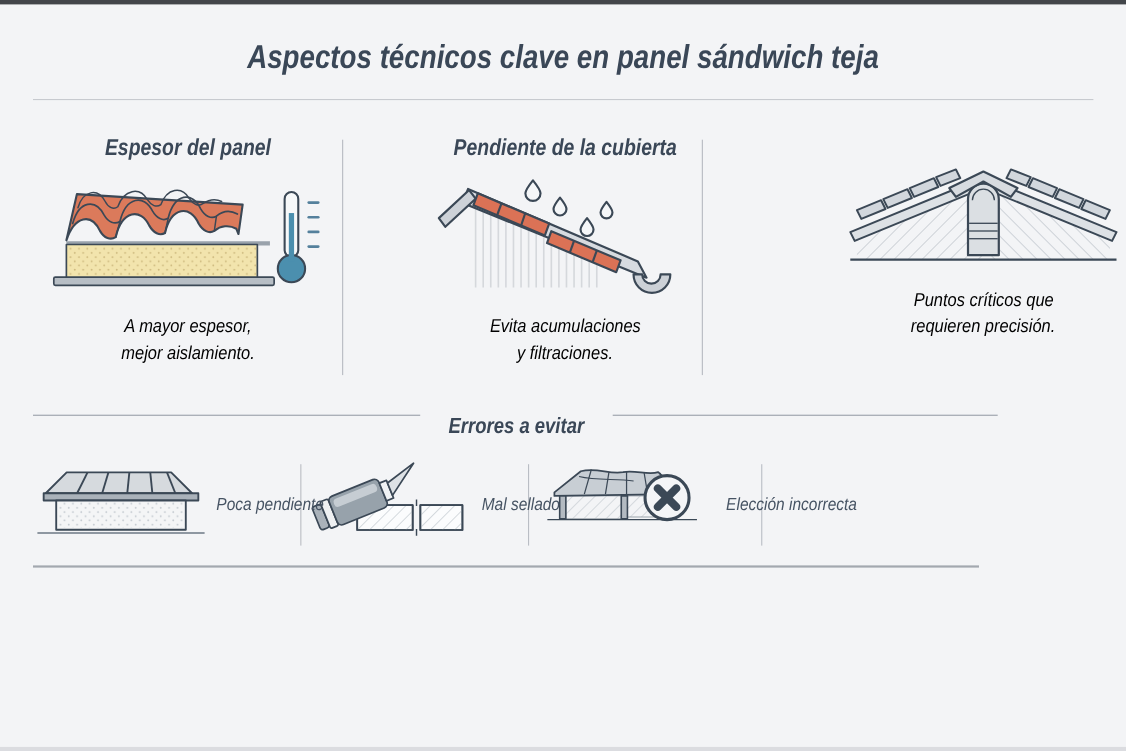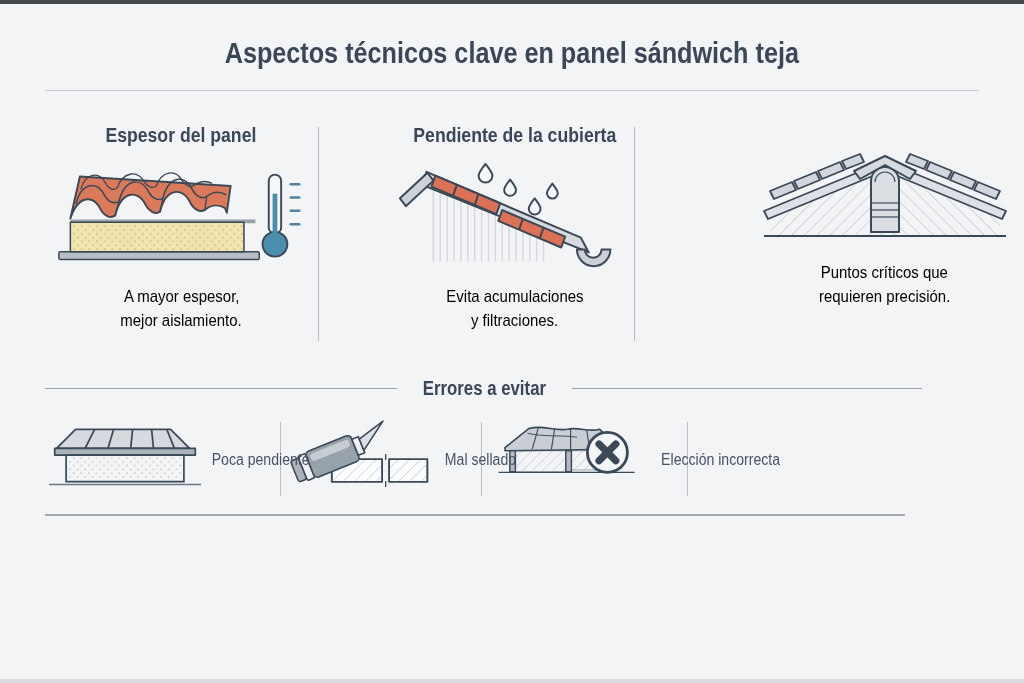--- a/index.html
+++ b/index.html
@@ -3,35 +3,35 @@
 <meta charset="utf-8">
 <style>
   html,body{margin:0;padding:0;}
   body{
     width:1024px;height:683px;position:relative;overflow:hidden;
     background:#f3f4f6;color:#3b4858;
     font-family:"Liberation Sans", sans-serif;
   }
   .top-strip{height:4px;background:#43464a;}
   .bottom-strip{position:absolute;left:0;right:0;bottom:0;height:4px;background:#dbdce0;}
-  .content{padding:0 45px;}
+  .content{padding:0 30px;font-style:italic;}
   .t-cond{display:inline-block;transform:scaleX(.84);transform-origin:50% 50%;white-space:nowrap;}
   h1{margin:32px 0 0;text-align:center;font-size:30px;font-weight:700;color:#3a4757;letter-spacing:0;}
   .title-rule{margin-top:20px;height:1px;background:#c7cacf;}
   
   .aspects{position:relative;display:grid;grid-template-columns:29.2% 33.9% 36.9%;margin-top:32px;gap:39px;}
   .aspect h2{margin:0;text-align:center;font-size:21px;font-weight:700;color:#3a4757;}
   .illo{height:122px;display:flex;align-items:center;justify-content:center;margin-top:10px;}
   .caption{margin:6px 0 0;text-align:center;font-size:17px;line-height:1.42;color:#000000;}
   .caption span{transform:scaleX(.88);}
   .vdiv{position:absolute;width:1px;background:#b6bac1;}
   .aspects .vdiv{top:4px;bottom:-8px;}
   .va1{left:29.2%;} .va2{left:63.1%;}
   
-  .errors-header{margin-top:44px;display:flex;align-items:center;}
+  .errors-header{margin-top:44px;display:flex;align-items:flex-start;}
   .errors-header h2{margin:0;font-size:20px;font-weight:700;color:#3a4757;flex:0 0 auto;}
   .hline{height:1px;background:#9aa0a8;}
   .hl-left{width:352px;margin-right:14px;}
   .hl-right{width:350px;margin-left:14px;}
   .errors-grid{position:relative;display:grid;grid-template-columns:25.2% 21.5% 22% 31.3%;margin-top:14px;}
   .errors-grid .vdiv{top:8px;bottom:-2px;background:#b9bdc4;}
   .ve1{left:25.2%;} .ve2{left:46.7%;} .ve3{left:68.7%;}
   .error-item{display:flex;flex-direction:row;align-items:center;}
   .err-illo{height:80px;display:flex;align-items:flex-end;justify-content:center;}
   .error-label{margin-top:12px;font-size:16px;color:#465363;}

